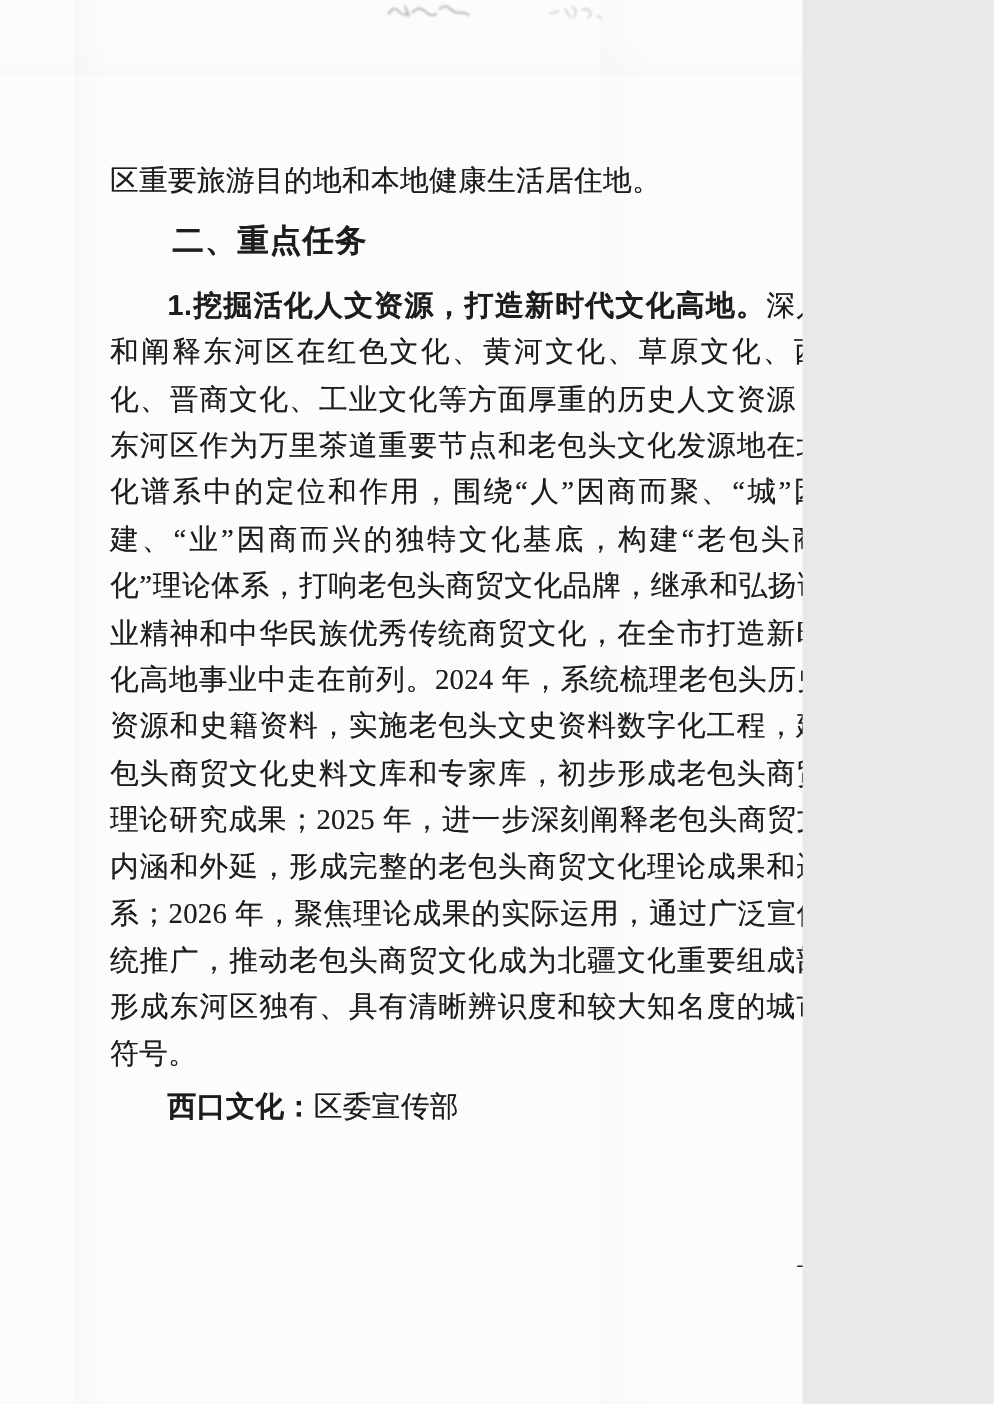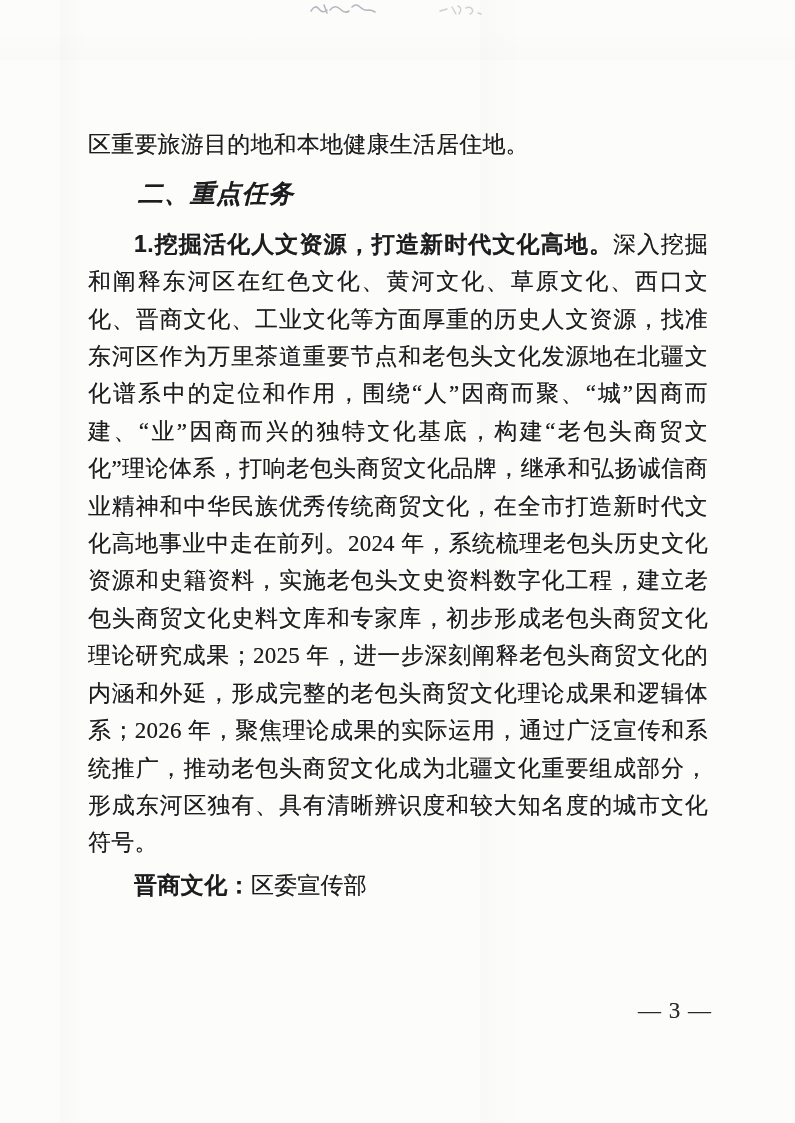--- a/index.html
+++ b/index.html
@@ -4,21 +4,21 @@
 <style>
   * { box-sizing: border-box; }
   html, body { margin: 0; padding: 0; }
   body {
     width: 795px; height: 1123px;
     background: #e9e9e9;
     font-family: "Liberation Serif", "DejaVu Serif", serif;
   }
   .page {
     position: relative;
-    width: 795px; height: 1123px;
+    width: 642px; height: 1123px;
     background: #fcfcfb;
     overflow: hidden;
     color: #1d1d1f;
   }
   
   .page::before {
     content: "";
     position: absolute; inset: 0;
     background:
       linear-gradient(90deg, rgba(120,120,130,0.03), rgba(120,120,130,0) 60%) 60px 0 / 40px 100% no-repeat,
@@ -43,21 +43,20 @@
   .indent { text-indent: 2em; }
   .heading-1 {
     margin: 12px 0 0 0;
     font-family: "Liberation Sans", "DejaVu Sans", sans-serif;
     font-weight: 700;
     font-size: 25px;
     line-height: 37.4px;
     text-indent: 2em;
     letter-spacing: 1px;
     text-shadow: 0 0 0.5px rgba(20,20,25,0.6);
-    font-style: italic;
   }
   .heading-2 {
     margin: 3px 0 0 0;
     font-weight: 700;
     font-size: 24px;
     line-height: 37.4px;
     text-indent: 2em;
     letter-spacing: 0.6px;
     text-shadow: 0 0 0.5px rgba(20,20,25,0.6);
   }
@@ -100,19 +99,19 @@
   <main class="content">
 
     <p class="body-text">区重要旅游目的地和本地健康生活居住地。</p>
 
 
     <h2 class="heading-1">二、重点任务</h2>
 
 
     <p class="body-text indent task-para"><span class="bold-lead">1.挖掘活化人文资源，打造新时代文化高地。</span><span>深入挖掘和阐释东河区在红色文化、黄河文化、草原文化、西口文化、晋商文化、工业文化等方面厚重的历史人文资源，找准东河区作为万里茶道重要节点和老包头文化发源地在北疆文化谱系中的定位和作用，围绕“人”因商而聚、“城”因商而建、“业”因商而兴的独特文化基底，构建“老包头商贸文化”理论体系，打响老包头商贸文化品牌，继承和弘扬诚信商业精神和中华民族优秀传统商贸文化，在全市打造新时代文化高地事业中走在前列。2024 年，系统梳理老包头历史文化资源和史籍资料，实施老包头文史资料数字化工程，建立老包头商贸文化史料文库和专家库，初步形成老包头商贸文化理论研究成果；2025 年，进一步深刻阐释老包头商贸文化的内涵和外延，形成完整的老包头商贸文化理论成果和逻辑体系；2026 年，聚焦理论成果的实际运用，通过广泛宣传和系统推广，推动老包头商贸文化成为北疆文化重要组成部分，形成东河区独有、具有清晰辨识度和较大知名度的城市文化符号。</span></p>
 
-    <p class="body-text indent lead-unit-para"><span class="bold-lead">晋商文化：</span><span>区委宣传部</span></p>
+    <p class="body-text indent lead-unit-para"><span class="bold-lead">西口文化：</span><span>区委宣传部</span></p>
 
   </main>
 
   <div class="page-number">— 3 —</div>
 
 </div>
 
 </body></html>

